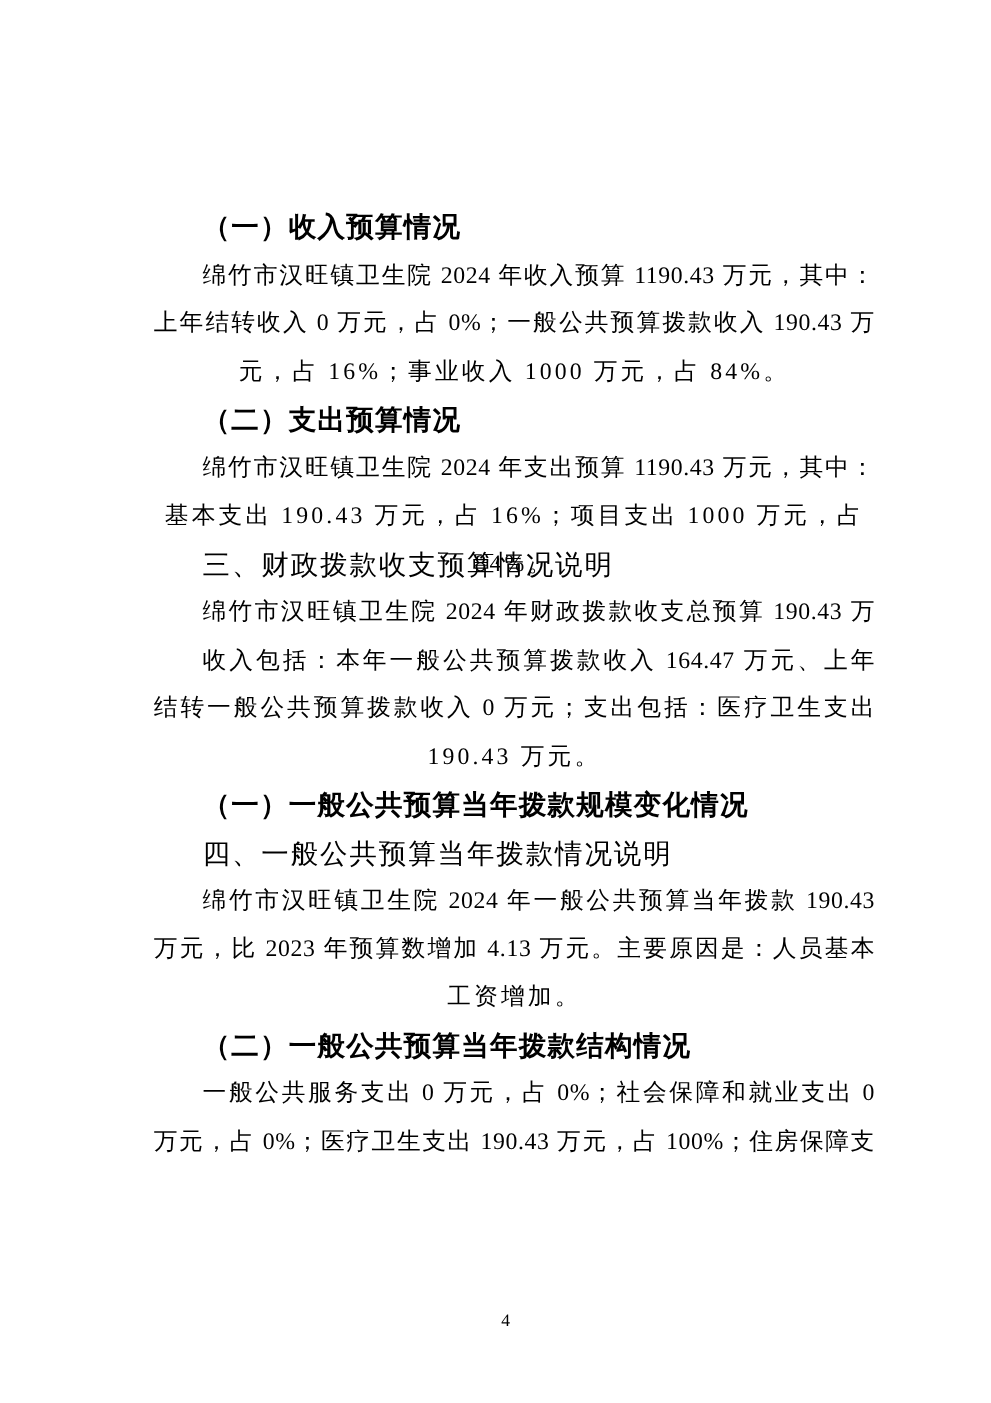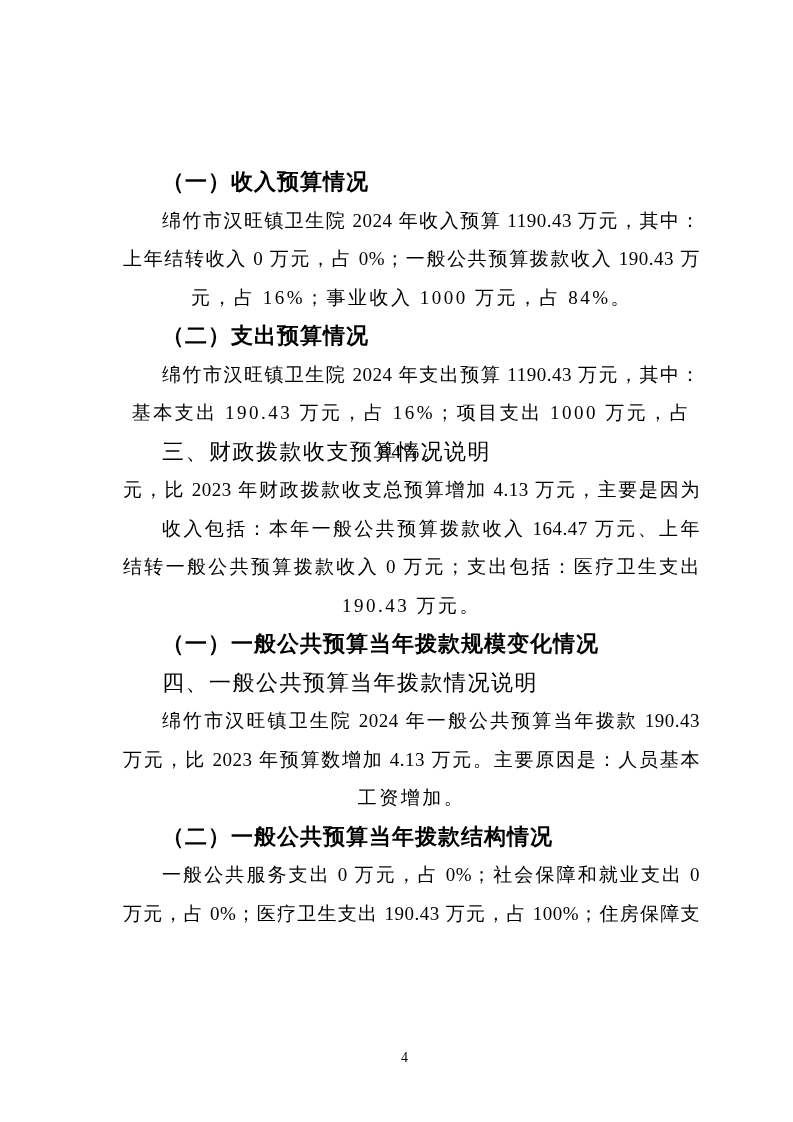--- a/index.html
+++ b/index.html
@@ -73,21 +73,21 @@
     <div class="line l-kai ind">（一）收入预算情况</div>
     <div class="line body ind jst">绵竹市汉旺镇卫生院 2024 年收入预算 1190.43 万元，其中：</div>
     <div class="line body jst">上年结转收入 0 万元，占 0%；一般公共预算拨款收入 190.43 万</div>
     <div class="line body end">元，占 16%；事业收入 1000 万元，占 84%。</div>
 
     <div class="line l-kai ind">（二）支出预算情况</div>
     <div class="line body ind jst">绵竹市汉旺镇卫生院 2024 年支出预算 1190.43 万元，其中：</div>
     <div class="line body end">基本支出 190.43 万元，占 16%；项目支出 1000 万元，占 84%。</div>
 
     <div class="line l-hei ind">三、财政拨款收支预算情况说明</div>
-    <div class="line body jst">元，比 2023 年财政拨款收支总预算增加 4.13 万元，主要是因为</div>
+    <div class="line body ind jst">绵竹市汉旺镇卫生院 2024 年财政拨款收支总预算 190.43 万</div>
 
     <div class="line body ind jst">收入包括：本年一般公共预算拨款收入 164.47 万元、上年</div>
     <div class="line body jst">结转一般公共预算拨款收入 0 万元；支出包括：医疗卫生支出</div>
     <div class="line body end">190.43 万元。</div>
 
     <div class="line l-kai ind">（一）一般公共预算当年拨款规模变化情况</div>
 
     <div class="line l-hei ind">四、一般公共预算当年拨款情况说明</div>
     <div class="line body ind jst">绵竹市汉旺镇卫生院 2024 年一般公共预算当年拨款 190.43</div>
     <div class="line body jst">万元，比 2023 年预算数增加 4.13 万元。主要原因是：人员基本</div>

